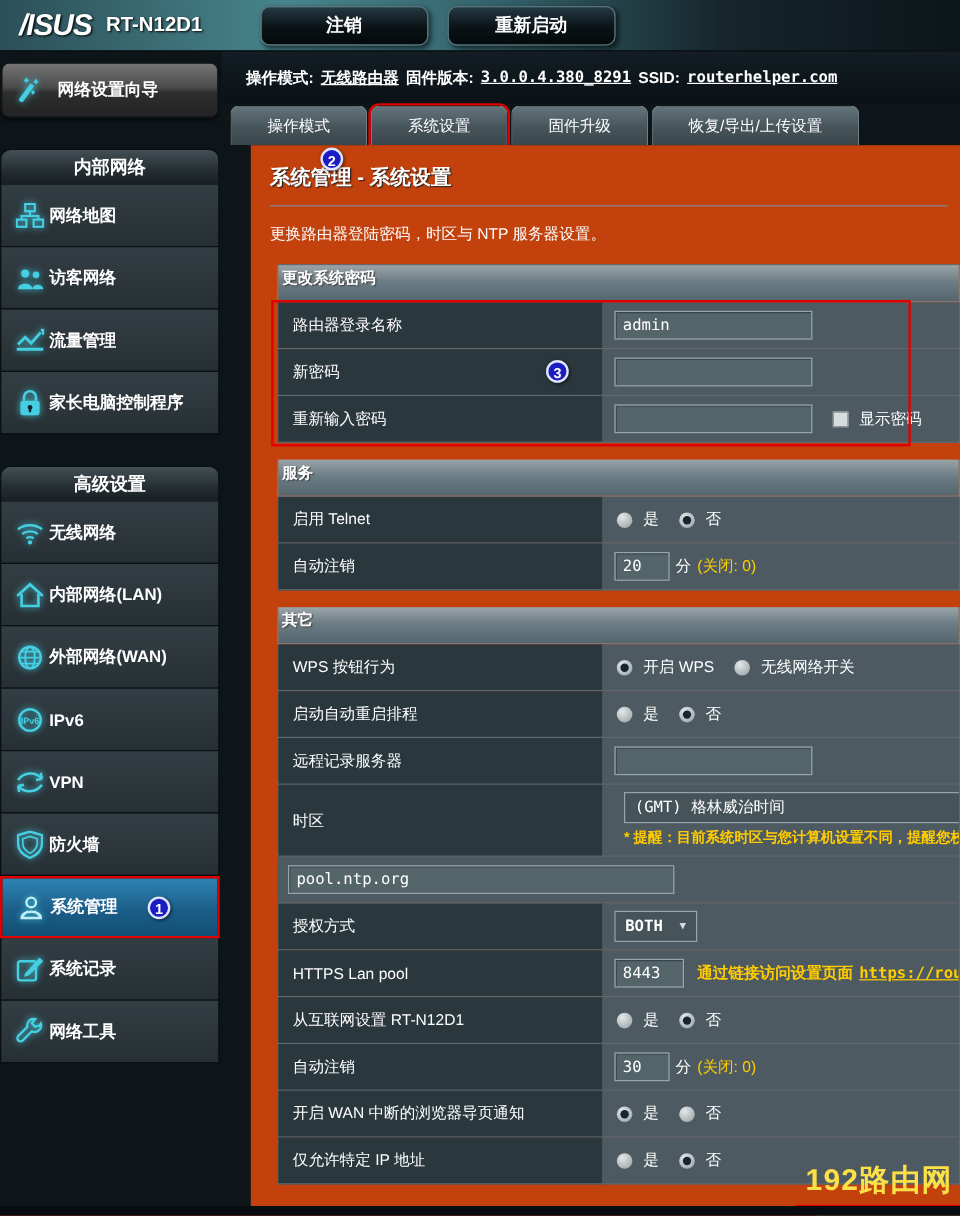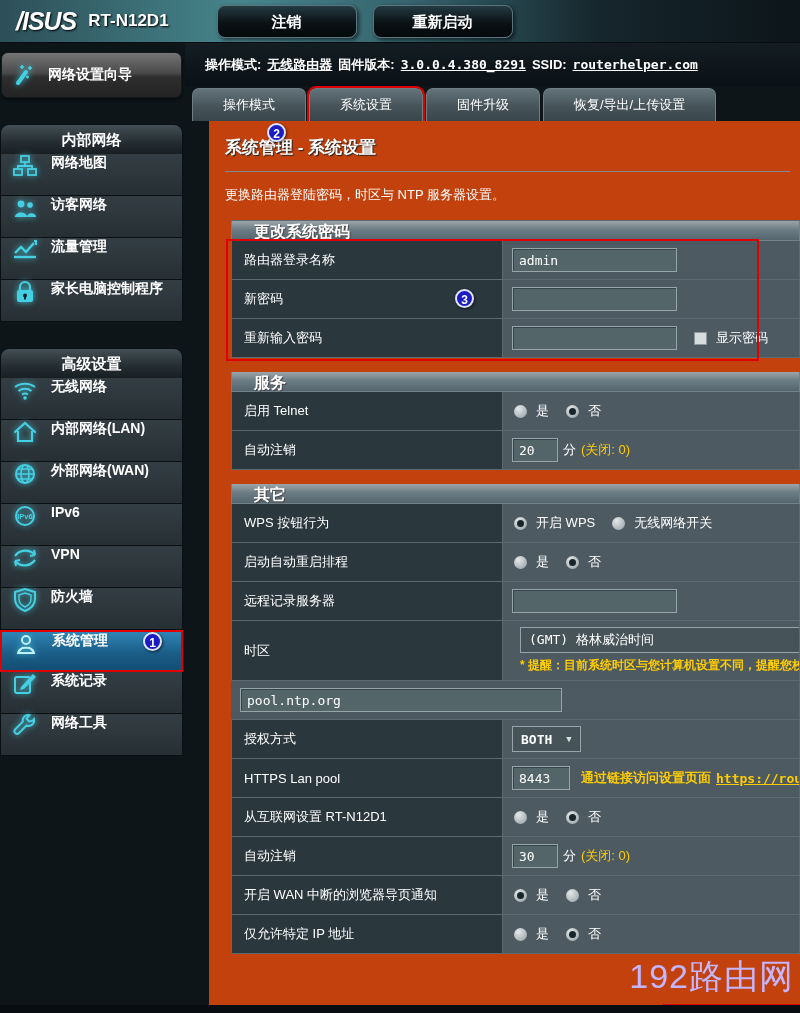--- a/index.html
+++ b/index.html
@@ -35,21 +35,21 @@
     font-weight:bold; font-size:14px; box-shadow:0 2px 3px rgba(0,0,0,.5); cursor:pointer;
   }
   .menu-group{ margin:26px 2px 0 0; }
   .menu-hdr{
     height:30px; line-height:30px; text-align:center; font-weight:bold; font-size:15px;
     border-radius:9px 9px 0 0;
     background:linear-gradient(180deg,#434f55 0%,#242d32 60%,#181f23 100%);
     border:1px solid #0a0f12; border-bottom:none;
   }
   .menu-item{
-    height:42px; display:flex; align-items:flex-start; gap:13px; padding-left:11px;
+    height:52px; display:flex; align-items:center; gap:3px; padding-left:11px;
     background:linear-gradient(180deg,#333e44 0%,#262f34 100%);
     border-bottom:1px solid #0a0f12; border-left:1px solid #0a0f12; border-right:1px solid #0a0f12;
     font-weight:bold; font-size:14px; cursor:pointer;
   }
   .menu-item.selected{
     background:linear-gradient(180deg,#2f84b5 0%,#1b5e88 55%,#134e74 100%);
     border:2px solid #e10000;
   }
   .icon{ width:26px; height:24px; display:flex; align-items:center; justify-content:center;
          filter:drop-shadow(0 0 3px rgba(70,210,230,.85)); flex:0 0 26px; }
@@ -72,21 +72,21 @@
   .tab.annotated{ outline:2px solid #e10000; outline-offset:0; }
   .panel{
     position:absolute; left:5px; right:0; top:78px; height:885px;
     background:#c2410c; padding:15px 0 0 16px;margin-left:19px;
   }
   .page-title{ font-weight:bold; font-size:17px; text-shadow:1px 1px 1px #222; }
   .divider{ border-bottom:1px solid #7d8b90; margin:12px 0 14px 0; width:calc(100% - 10px); }
   .page-desc{ font-size:13px; margin-bottom:16px; }
   .tbl{ margin-left:6px; width:calc(100% - 6px); border-top:1px solid #5d6b71; }
   .sec-hdr{
-    height:20px; line-height:22px; padding-left:22px; font-weight:bold; font-size:16px;
+    height:31px; line-height:22px; padding-left:3px; font-weight:bold; font-size:13px;
     background:linear-gradient(180deg,#9aa5a9 0%,#6d7d85 45%,#54656d 100%);
     border:1px solid #72828a; border-top:none; color:#fff; text-shadow:1px 1px 1px #444;
   }
   .sec-gap{ height:14px; }
   .trow{ display:flex; min-height:39px; }
   .tl{
     width:272px; flex:0 0 272px; background:#2a373c; border:1px solid #5d6b71; border-top:none;
     display:flex; align-items:center; padding-left:12px; font-size:13px; position:relative;
   }
   .tv{
@@ -146,22 +146,22 @@
   .apply-annotation{
     position:absolute; left:478px; top:-2px; width:180px; height:46px;
     border:2px solid #e10000; display:flex; align-items:center; justify-content:center;
   }
   .apply-btn{
     width:152px; height:31px; border-radius:7px; border:1px solid #5d6d74;
     background:linear-gradient(180deg,#2b373d 0%,#10181c 55%,#090e11 100%);
     color:#fff; font-weight:bold; font-size:14px; cursor:pointer;
   }
   .watermark{
-    position:absolute; right:6px; bottom:6px; font-size:34px; font-weight:normal;
-    color:#c4b5fd; letter-spacing:1px;
+    position:absolute; right:6px; bottom:6px; font-size:25px; font-weight:bold;
+    color:#fde047; letter-spacing:1px;
   }
   .footer-bar{ position:absolute; left:0; right:0; bottom:0; height:8px; background:#070d10; }
 </style>
 </head>
 <body>
 
 <div class="topbar">
   <span class="asus-logo">/ISUS</span>
   <span class="model">RT-N12D1</span>
   <div class="hdr-btn btn-logout">注销</div>

